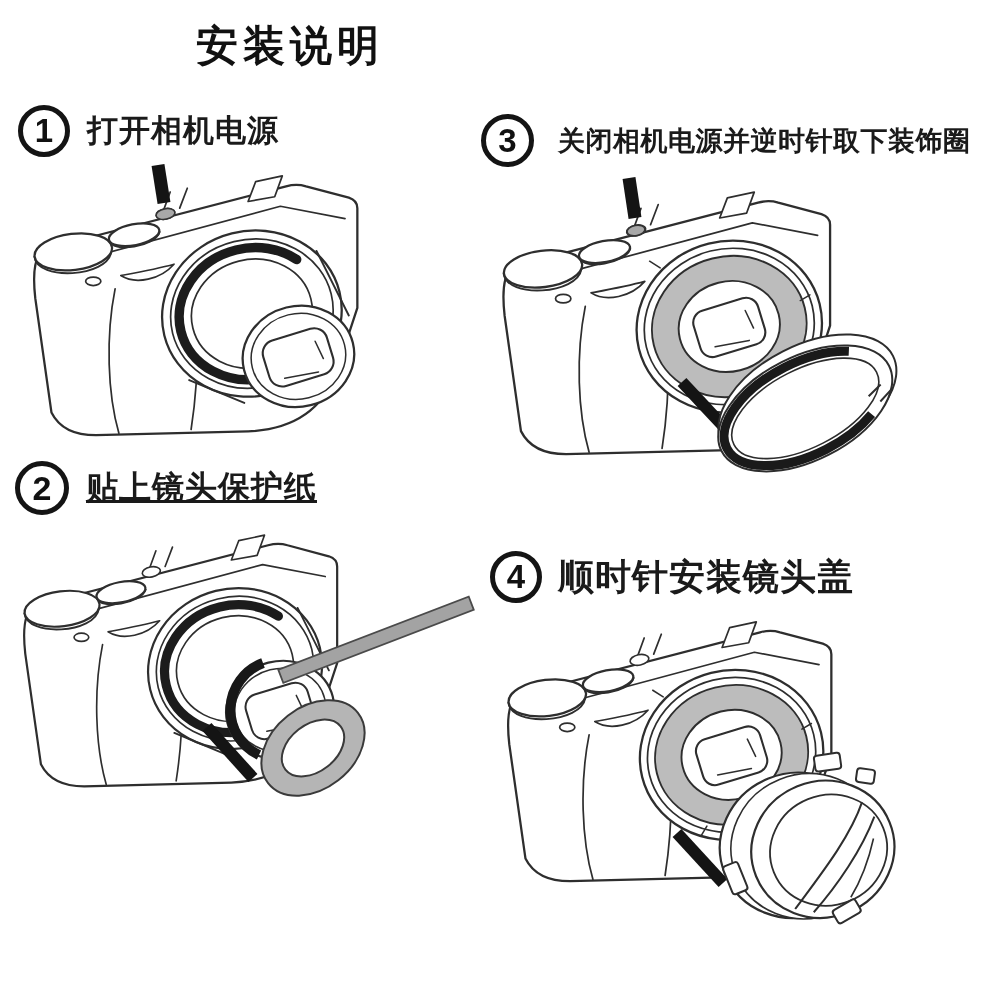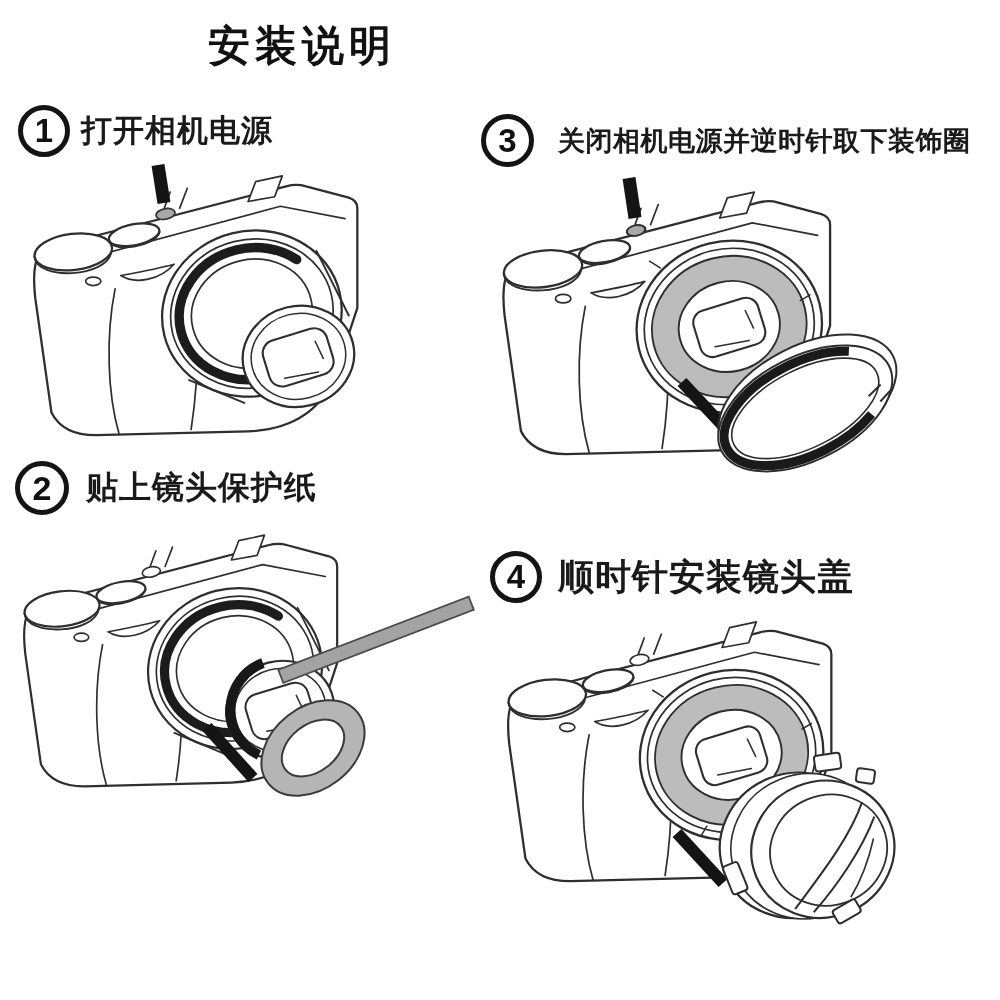--- a/index.html
+++ b/index.html
@@ -1,28 +1,28 @@
 <!DOCTYPE html>
 <html><head>
 <meta charset="utf-8">
 <style>
   html,body{margin:0;padding:0;background:#fff;}
   .canvas{position:relative;width:1000px;height:1000px;background:#ffffff;overflow:hidden;
           font-family:"Liberation Sans","DejaVu Sans",sans-serif;color:#161616;}
-  .title{position:absolute;left:208px;top:18px;margin:0;font-size:42px;font-weight:bold;
+  .title{position:absolute;left:196px;top:18px;margin:0;font-size:42px;font-weight:bold;
          letter-spacing:5px;color:#111;}
   .step-header{position:absolute;display:flex;align-items:center;}
   .badge{box-sizing:border-box;border:5px solid #141414;border-radius:50%;
          display:flex;align-items:center;justify-content:center;background:#fff;
          font-weight:bold;color:#111;flex:0 0 auto;}
   .label{white-space:nowrap;color:#1a1a1a;font-weight:600;}
   .s1 .badge{width:52px;height:52px;font-size:33px;}
-  .s1 .label{font-size:31px;margin-left:11px;letter-spacing:1px;}
+  .s1 .label{font-size:31px;margin-left:17px;letter-spacing:1px;}
   .s2 .badge{width:54px;height:54px;font-size:34px;}
-  .s2 .label{font-size:32px;margin-left:17px;letter-spacing:1px;}
+  .s2 .label{font-size:32px;margin-left:17px;letter-spacing:1px;text-decoration:underline;}
   .s3 .badge{width:53px;height:53px;font-size:33px;}
   .s3 .label{font-size:27px;margin-left:24px;letter-spacing:0.5px;}
   .s4 .badge{width:52px;height:52px;font-size:33px;}
   .s4 .label{font-size:36px;margin-left:16px;letter-spacing:1px;}
   .illus{position:absolute;display:block;}
 </style>
 </head>
 <body>
 
 <div class="canvas">

